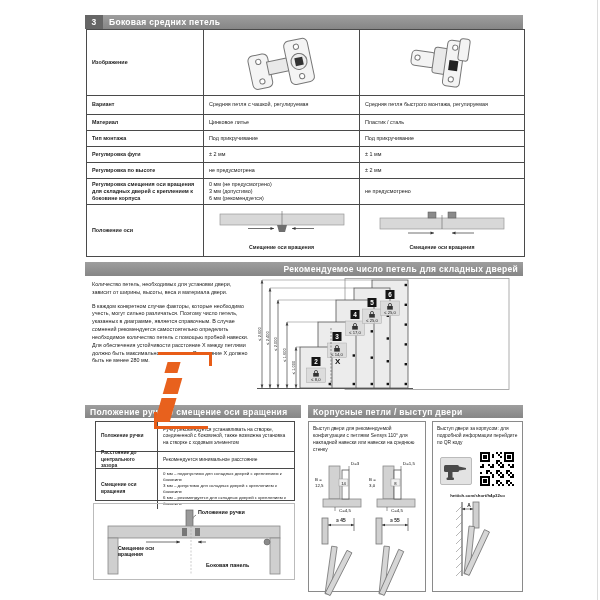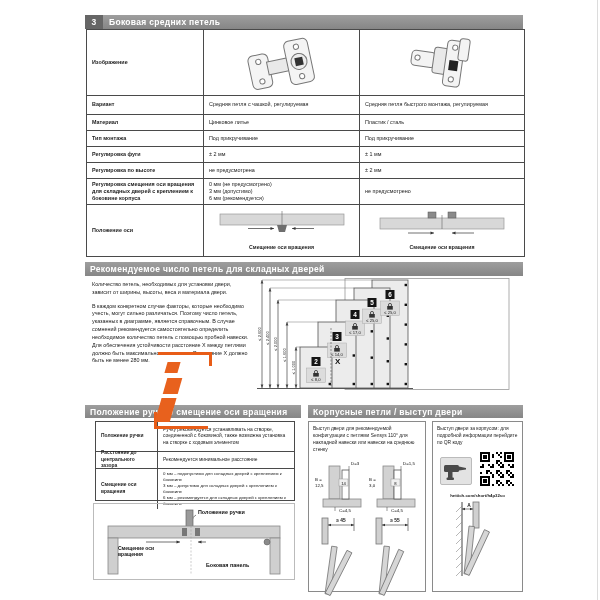--- a/index.html
+++ b/index.html
@@ -138,21 +138,21 @@
         <rect x="80" y="2" width="8" height="6" fill="#8a8a8a" stroke="#555" stroke-width="0.5"></rect>
         <line x1="40" y1="23" x2="66" y2="23" stroke="#333" stroke-width="0.7"></line>
         <polygon points="66,23 62.5,21.5 62.5,24.5" fill="#333"></polygon>
         <line x1="106" y1="23" x2="84" y2="23" stroke="#333" stroke-width="0.7"></line>
         <polygon points="84,23 87.5,21.5 87.5,24.5" fill="#333"></polygon>
       </svg>
       <div class="capt">Смещение оси вращения</div>
     </div>
   </div>
 
-  <div class="hbar" style="left:85px;top:262px;width:438px;">
+  <div class="hbar" style="left:85px;top:262px;width:438px;justify-content:flex-end;">
     <span>Рекомендуемое число петель для складных дверей</span>
   </div>
   <div class="abs txt" style="left:92px;top:281px;width:158px;">
     <p class="para">Количество петель, необходимых для установки двери, зависит от ширины, высоты, веса и материала двери.</p>
     <p class="para">В каждом конкретном случае факторы, которые необходимо учесть, могут сильно различаться. Поэтому число петель, указанных в диаграмме, является справочным. В случае сомнений рекомендуется самостоятельно определить необходимое количество петель с помощью пробной навески. Для обеспечения устойчивости расстояние X между петлями должно быть максимально возможным. Расстояние X должно быть не менее 280 мм.</p>
   </div>
   <svg id="hinge-chart" class="abs" style="left:255px;top:278px;" width="268" height="118" viewBox="0 0 268 118">
       <rect x="90" y="0.5" width="164" height="111" fill="#fff" stroke="#9a9a9a" stroke-width="0.8"></rect>
       <line x1="2" y1="110.5" x2="158" y2="110.5" stroke="#555" stroke-width="1"></line>
       <line x1="7" y1="2" x2="117" y2="2" stroke="#777" stroke-width="0.5"></line>

